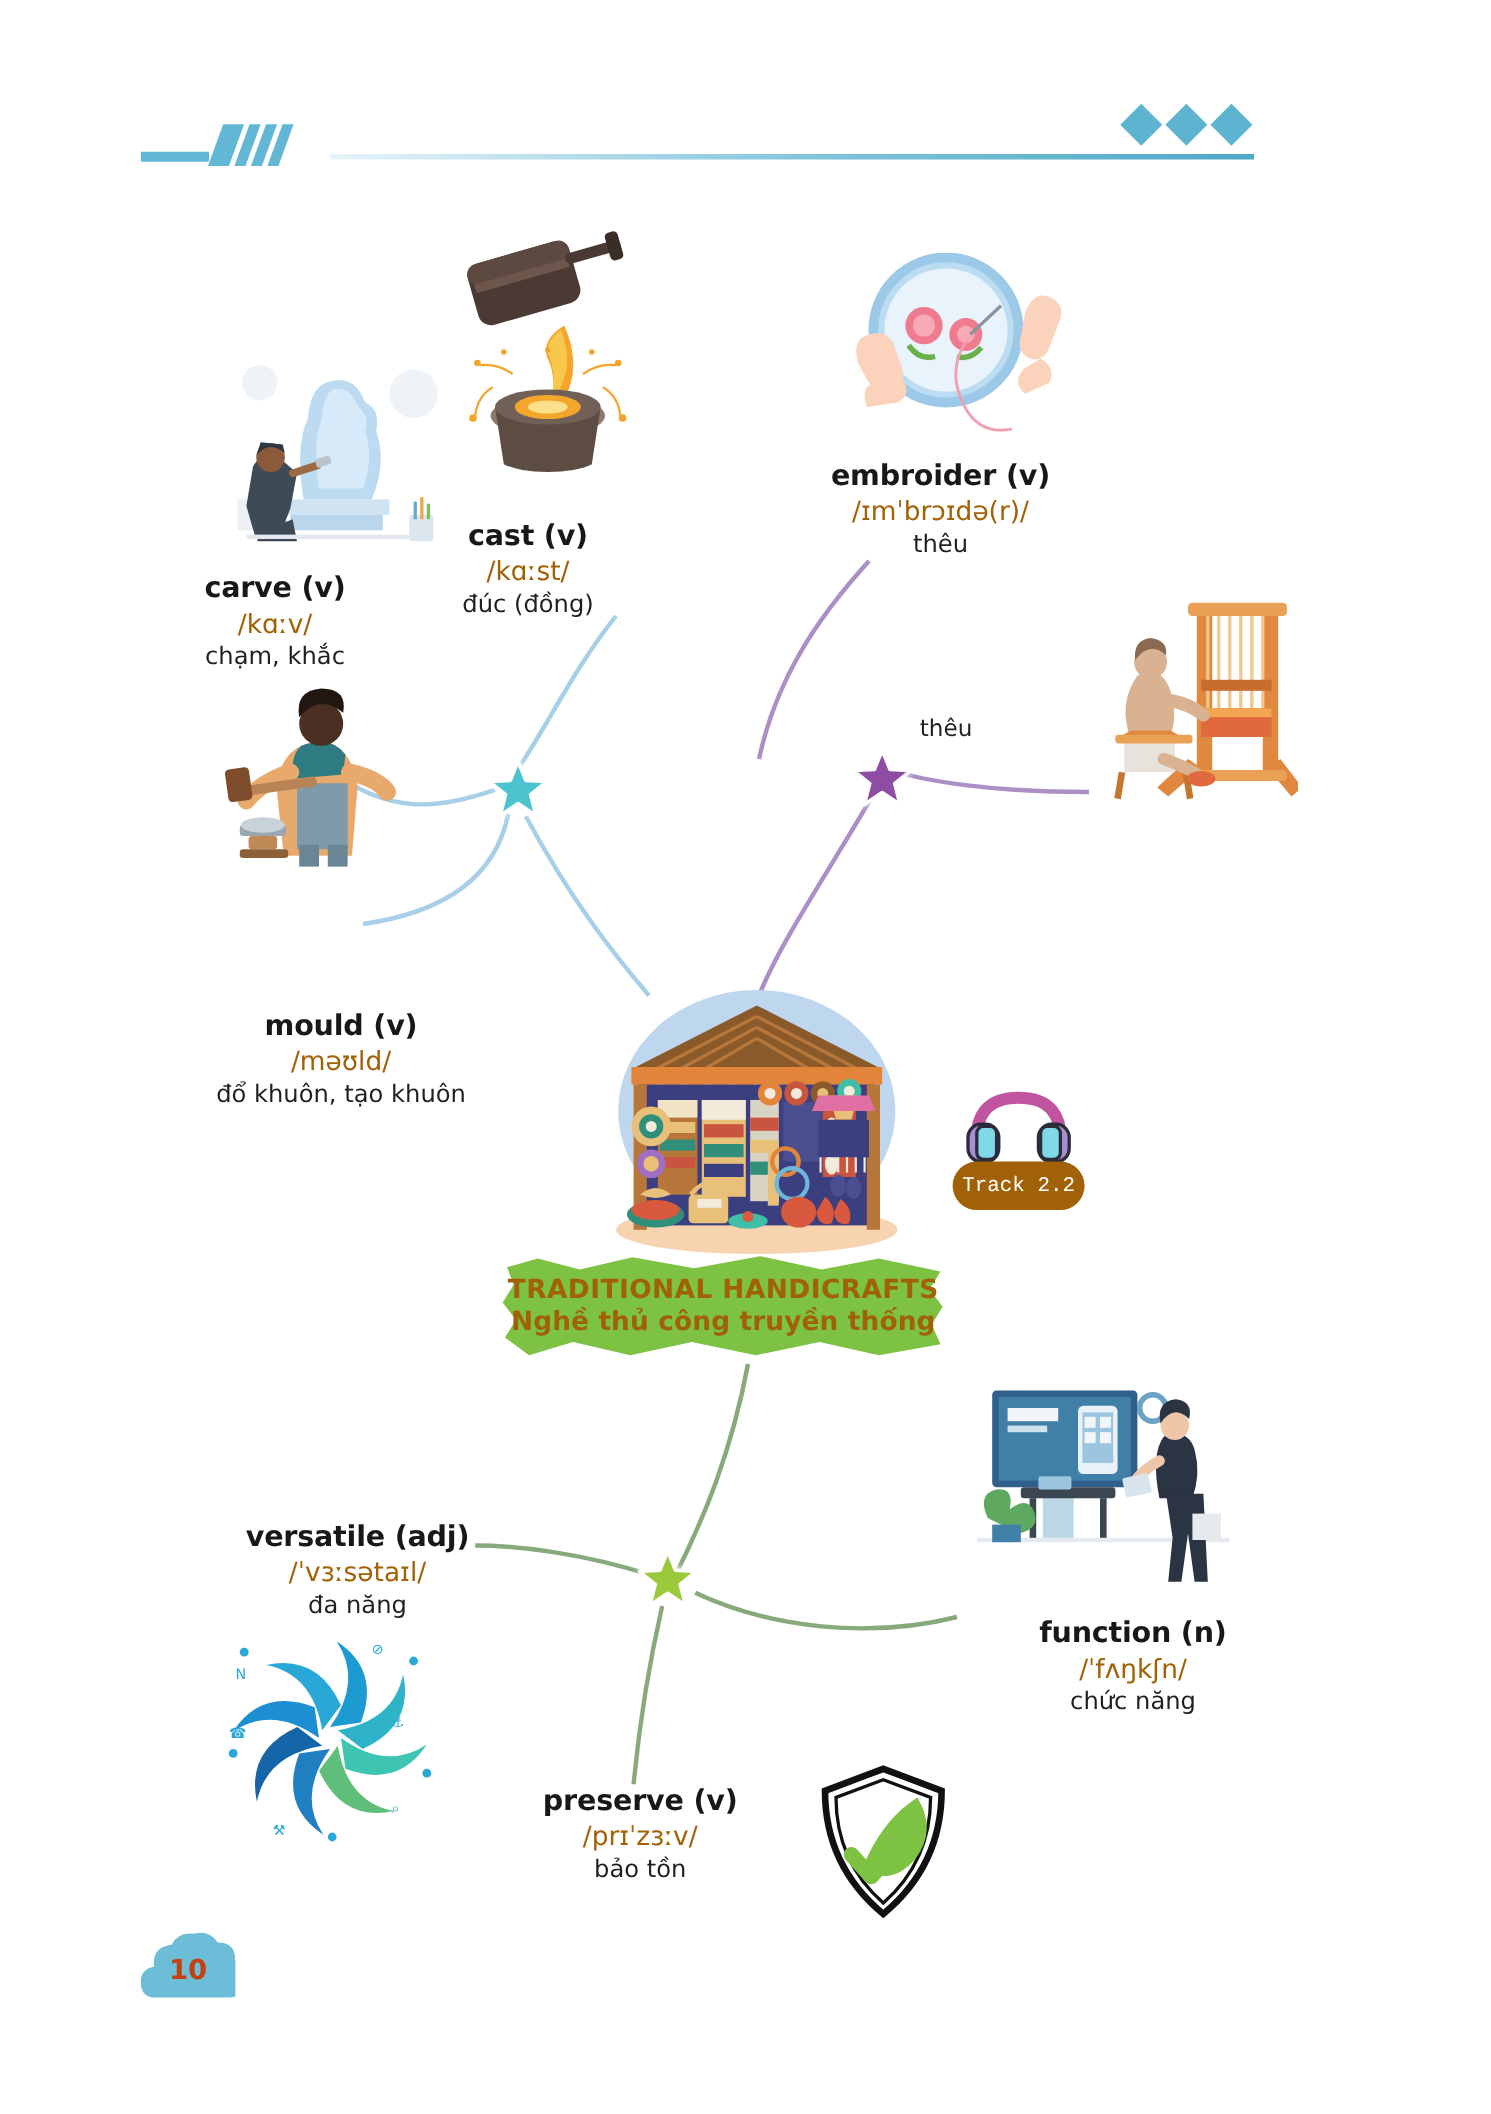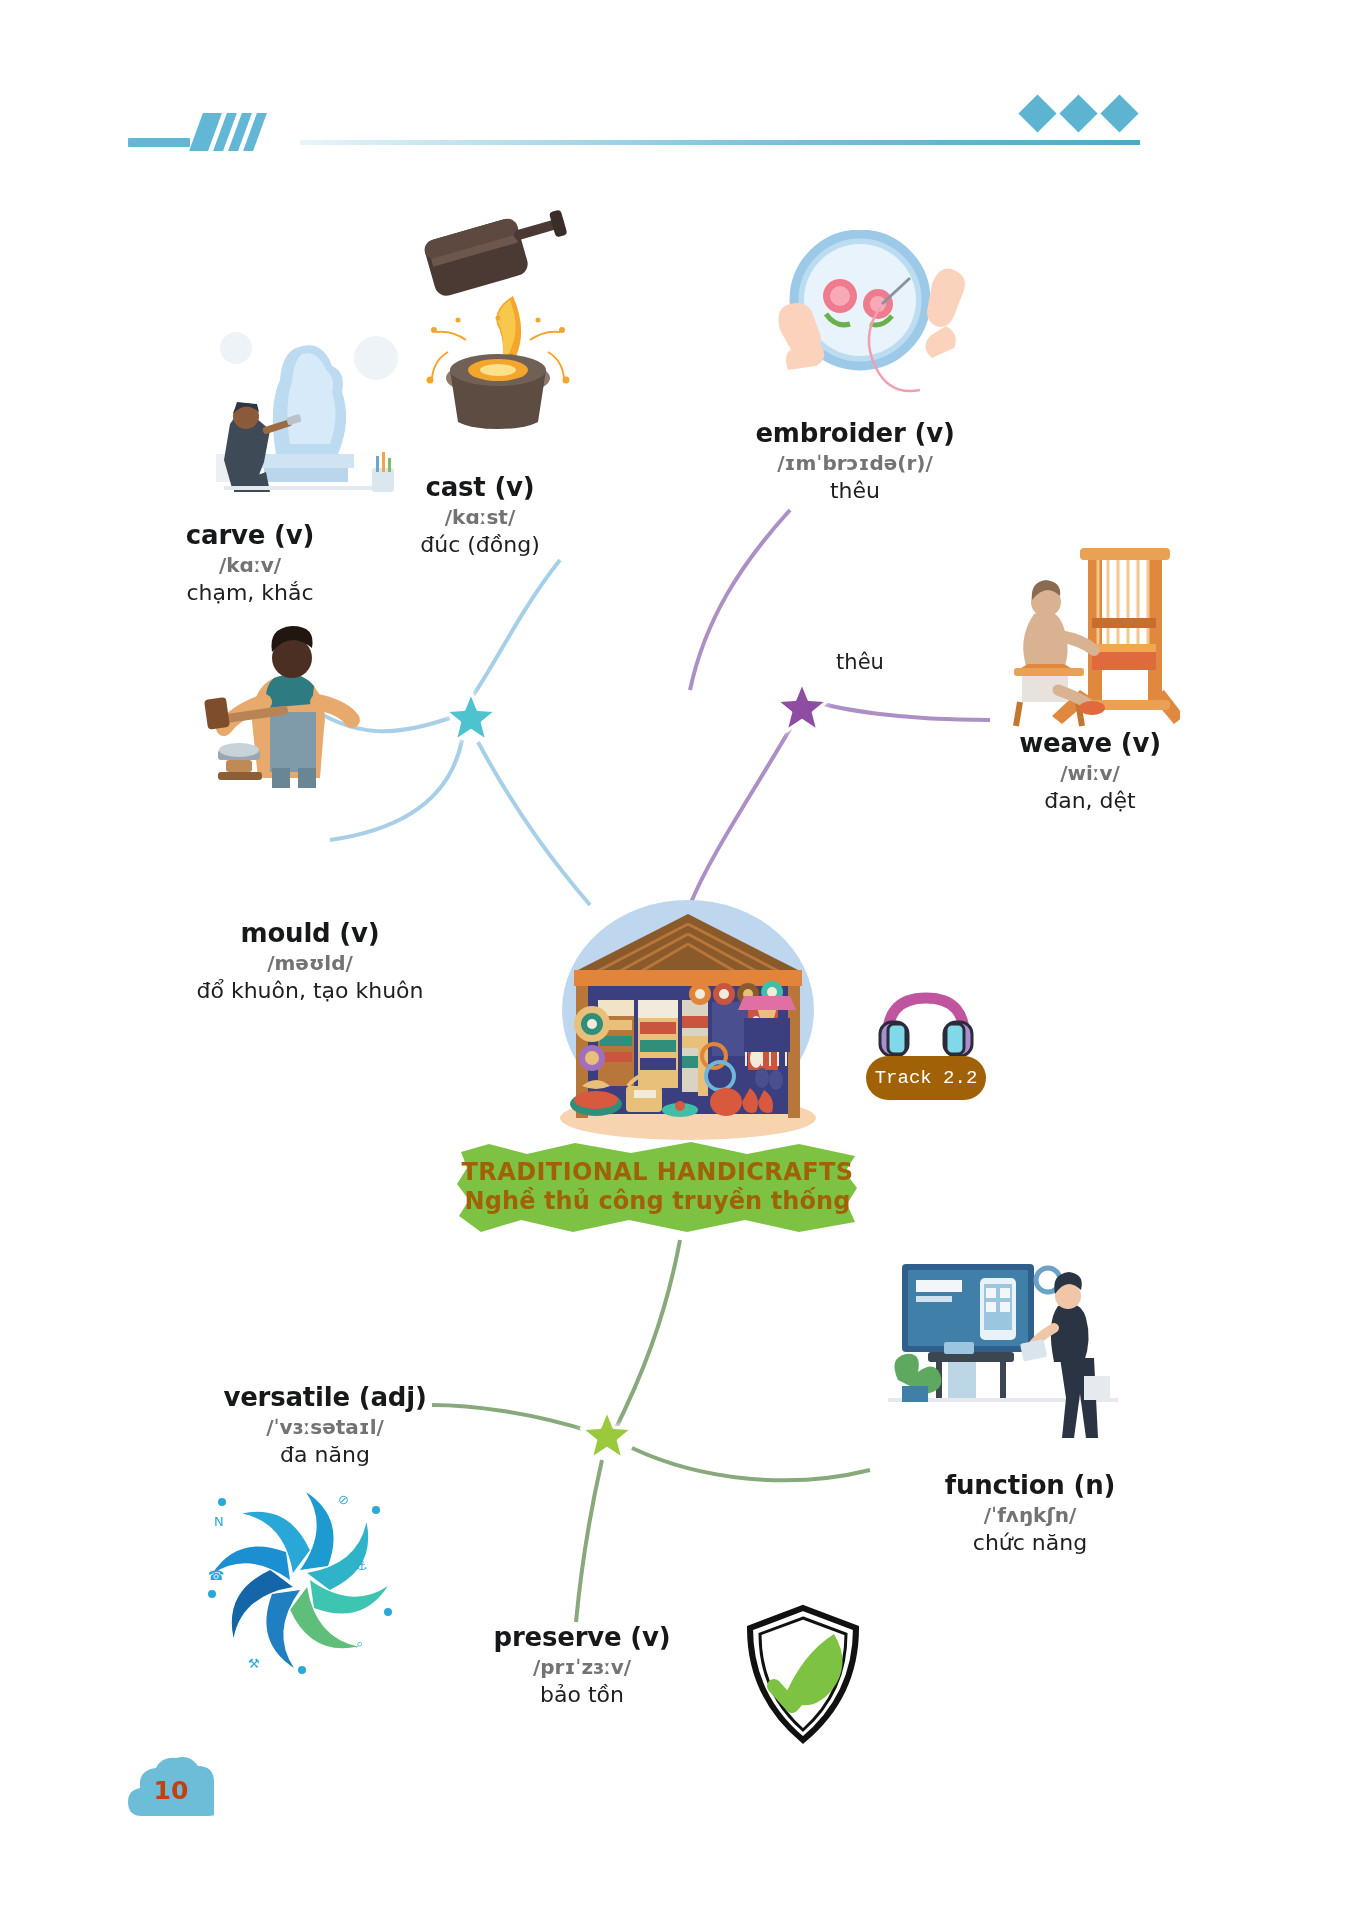--- a/index.html
+++ b/index.html
@@ -42,21 +42,21 @@
     filter:drop-shadow(0 0 3px rgba(255,255,255,.95));
   }
   .star svg { width:100%; height:100%; display:block; }
 
   
   .word { position:absolute; text-align:center; color:#16181a; }
   .word .hw {
     font-family:"DejaVu Sans", sans-serif;
     font-weight:bold; font-size:26px; letter-spacing:-.2px; line-height:1.22;text-align:center;
   }
-  .word .ipa { font-size:20px; line-height:1.3; color:#737373; font-weight:700; }
+  .word .ipa { font-size:24px; line-height:1.3; color:#a16207; font-weight:400; }
   .word .vi  { font-size:22px; line-height:1.35; color:#1d1f21; font-weight:400; }
 
   .tag-label {
     position:absolute; font-size:21px; color:#222; text-align:center;
   }
 
   
   .banner { position:absolute; left:455px; top:1138px; width:405px; height:98px; }
   .banner svg { position:absolute; inset:0; width:100%; height:100%; }
   .banner .txt {
@@ -473,25 +473,20 @@
     <div class="ipa">/kɑːst/</div>
     <div class="vi">đúc (đồng)</div>
   </div>
 
   <div class="word" style="left:720px; top:418px; width:270px;">
     <div class="hw">embroider (v)</div>
     <div class="ipa">/ɪmˈbrɔɪdə(r)/</div>
     <div class="vi">thêu</div>
   </div>
 
-  <div class="word" style="left:960px; top:728px; width:260px;">
-    <div class="hw">weave (v)</div>
-    <div class="ipa">/wiːv/</div>
-    <div class="vi">đan, dệt</div>
-  </div>
 
   <div class="word" style="left:160px; top:918px; width:300px;">
     <div class="hw">mould (v)</div>
     <div class="ipa">/məʊld/</div>
     <div class="vi">đổ khuôn, tạo khuôn</div>
   </div>
 
   <div class="word" style="left:180px; top:1382px; width:290px;">
     <div class="hw">versatile (adj)</div>
     <div class="ipa">/ˈvɜːsətaɪl/</div>

